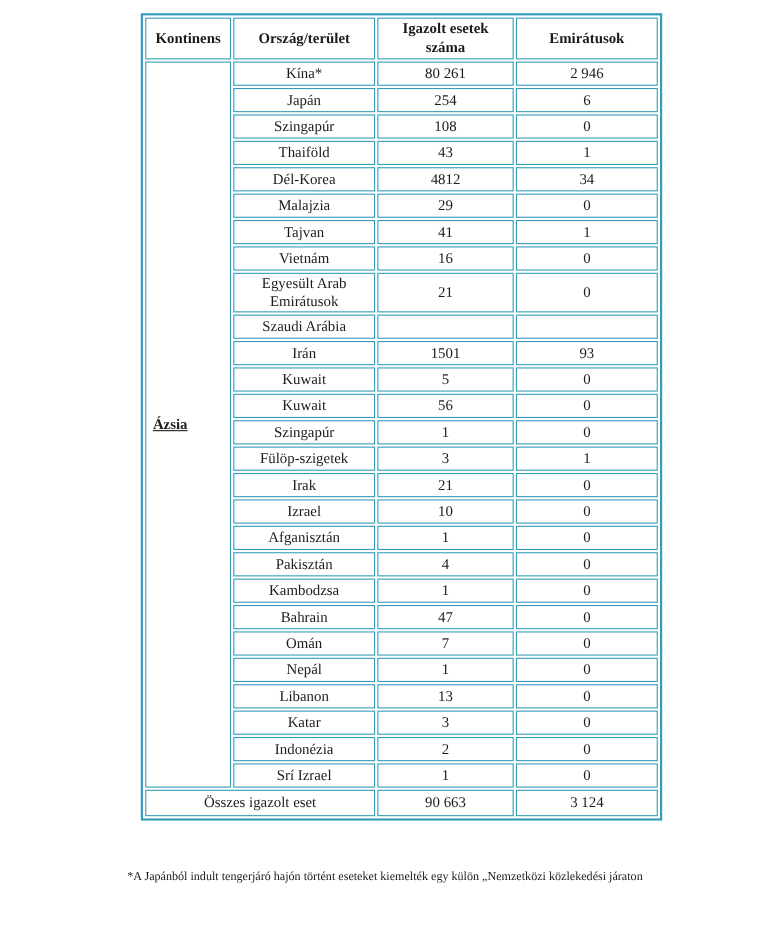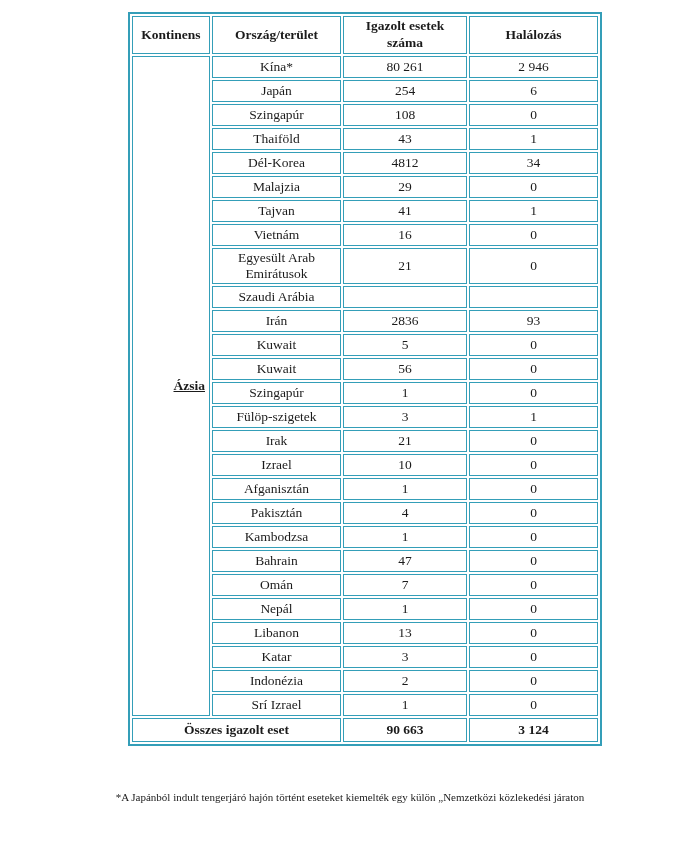--- a/index.html
+++ b/index.html
@@ -25,23 +25,23 @@
     border:1.5px solid var(--teal);
     box-sizing:border-box;
     font-size:13.5px;
     text-align:center;vertical-align:middle;
     padding:1px 4px;
     background:#ffffff;
   }
   th{font-weight:bold;height:38px;line-height:1.25;}
   td{height:22px;}
   td.continent{
-    text-align:right;font-weight:bold;padding-left:6px;vertical-align:middle;text-decoration:underline;
-  }
-  tr.total-row td{font-weight:bold;height:24px;}
+    text-align:left;font-weight:bold;padding-left:6px;vertical-align:middle;text-decoration:underline;
+  }
+  tr.total-row td{font-weight:normal;height:24px;}
   .footnote{
     position:absolute;left:10px;top:789px;width:680px;
     text-align:center;font-size:11px;line-height:1.6;
   }
 </style>
 </head>
 <body>
 
 <div class="table-wrap">
   <table>
@@ -49,21 +49,21 @@
       <col class="c-continent">
         <col class="c-country">
         <col class="c-cases">
         <col class="c-deaths">
     </colgroup>
     <thead>
       <tr>
         <th>Kontinens</th>
         <th>Ország/terület</th>
         <th>Igazolt esetek száma</th>
-        <th>Halálozás</th>
+        <th>Emirátusok</th>
       </tr>
     </thead>
     <tbody>
         <tr>
           <td class="continent" rowspan="27">Ázsia</td>
           <td>Kína*</td>
           <td>80 261</td>
           <td>2 946</td>
         </tr>
         <tr>
@@ -106,21 +106,21 @@
           <td>21</td>
           <td>0</td>
         </tr>
         <tr>
           <td>Szaudi Arábia</td>
           <td></td>
           <td></td>
         </tr>
         <tr>
           <td>Irán</td>
-          <td>2836</td>
+          <td>1501</td>
           <td>93</td>
         </tr>
         <tr>
           <td>Kuwait</td>
           <td>5</td>
           <td>0</td>
         </tr>
         <tr>
           <td>Kuwait</td>
           <td>56</td>

